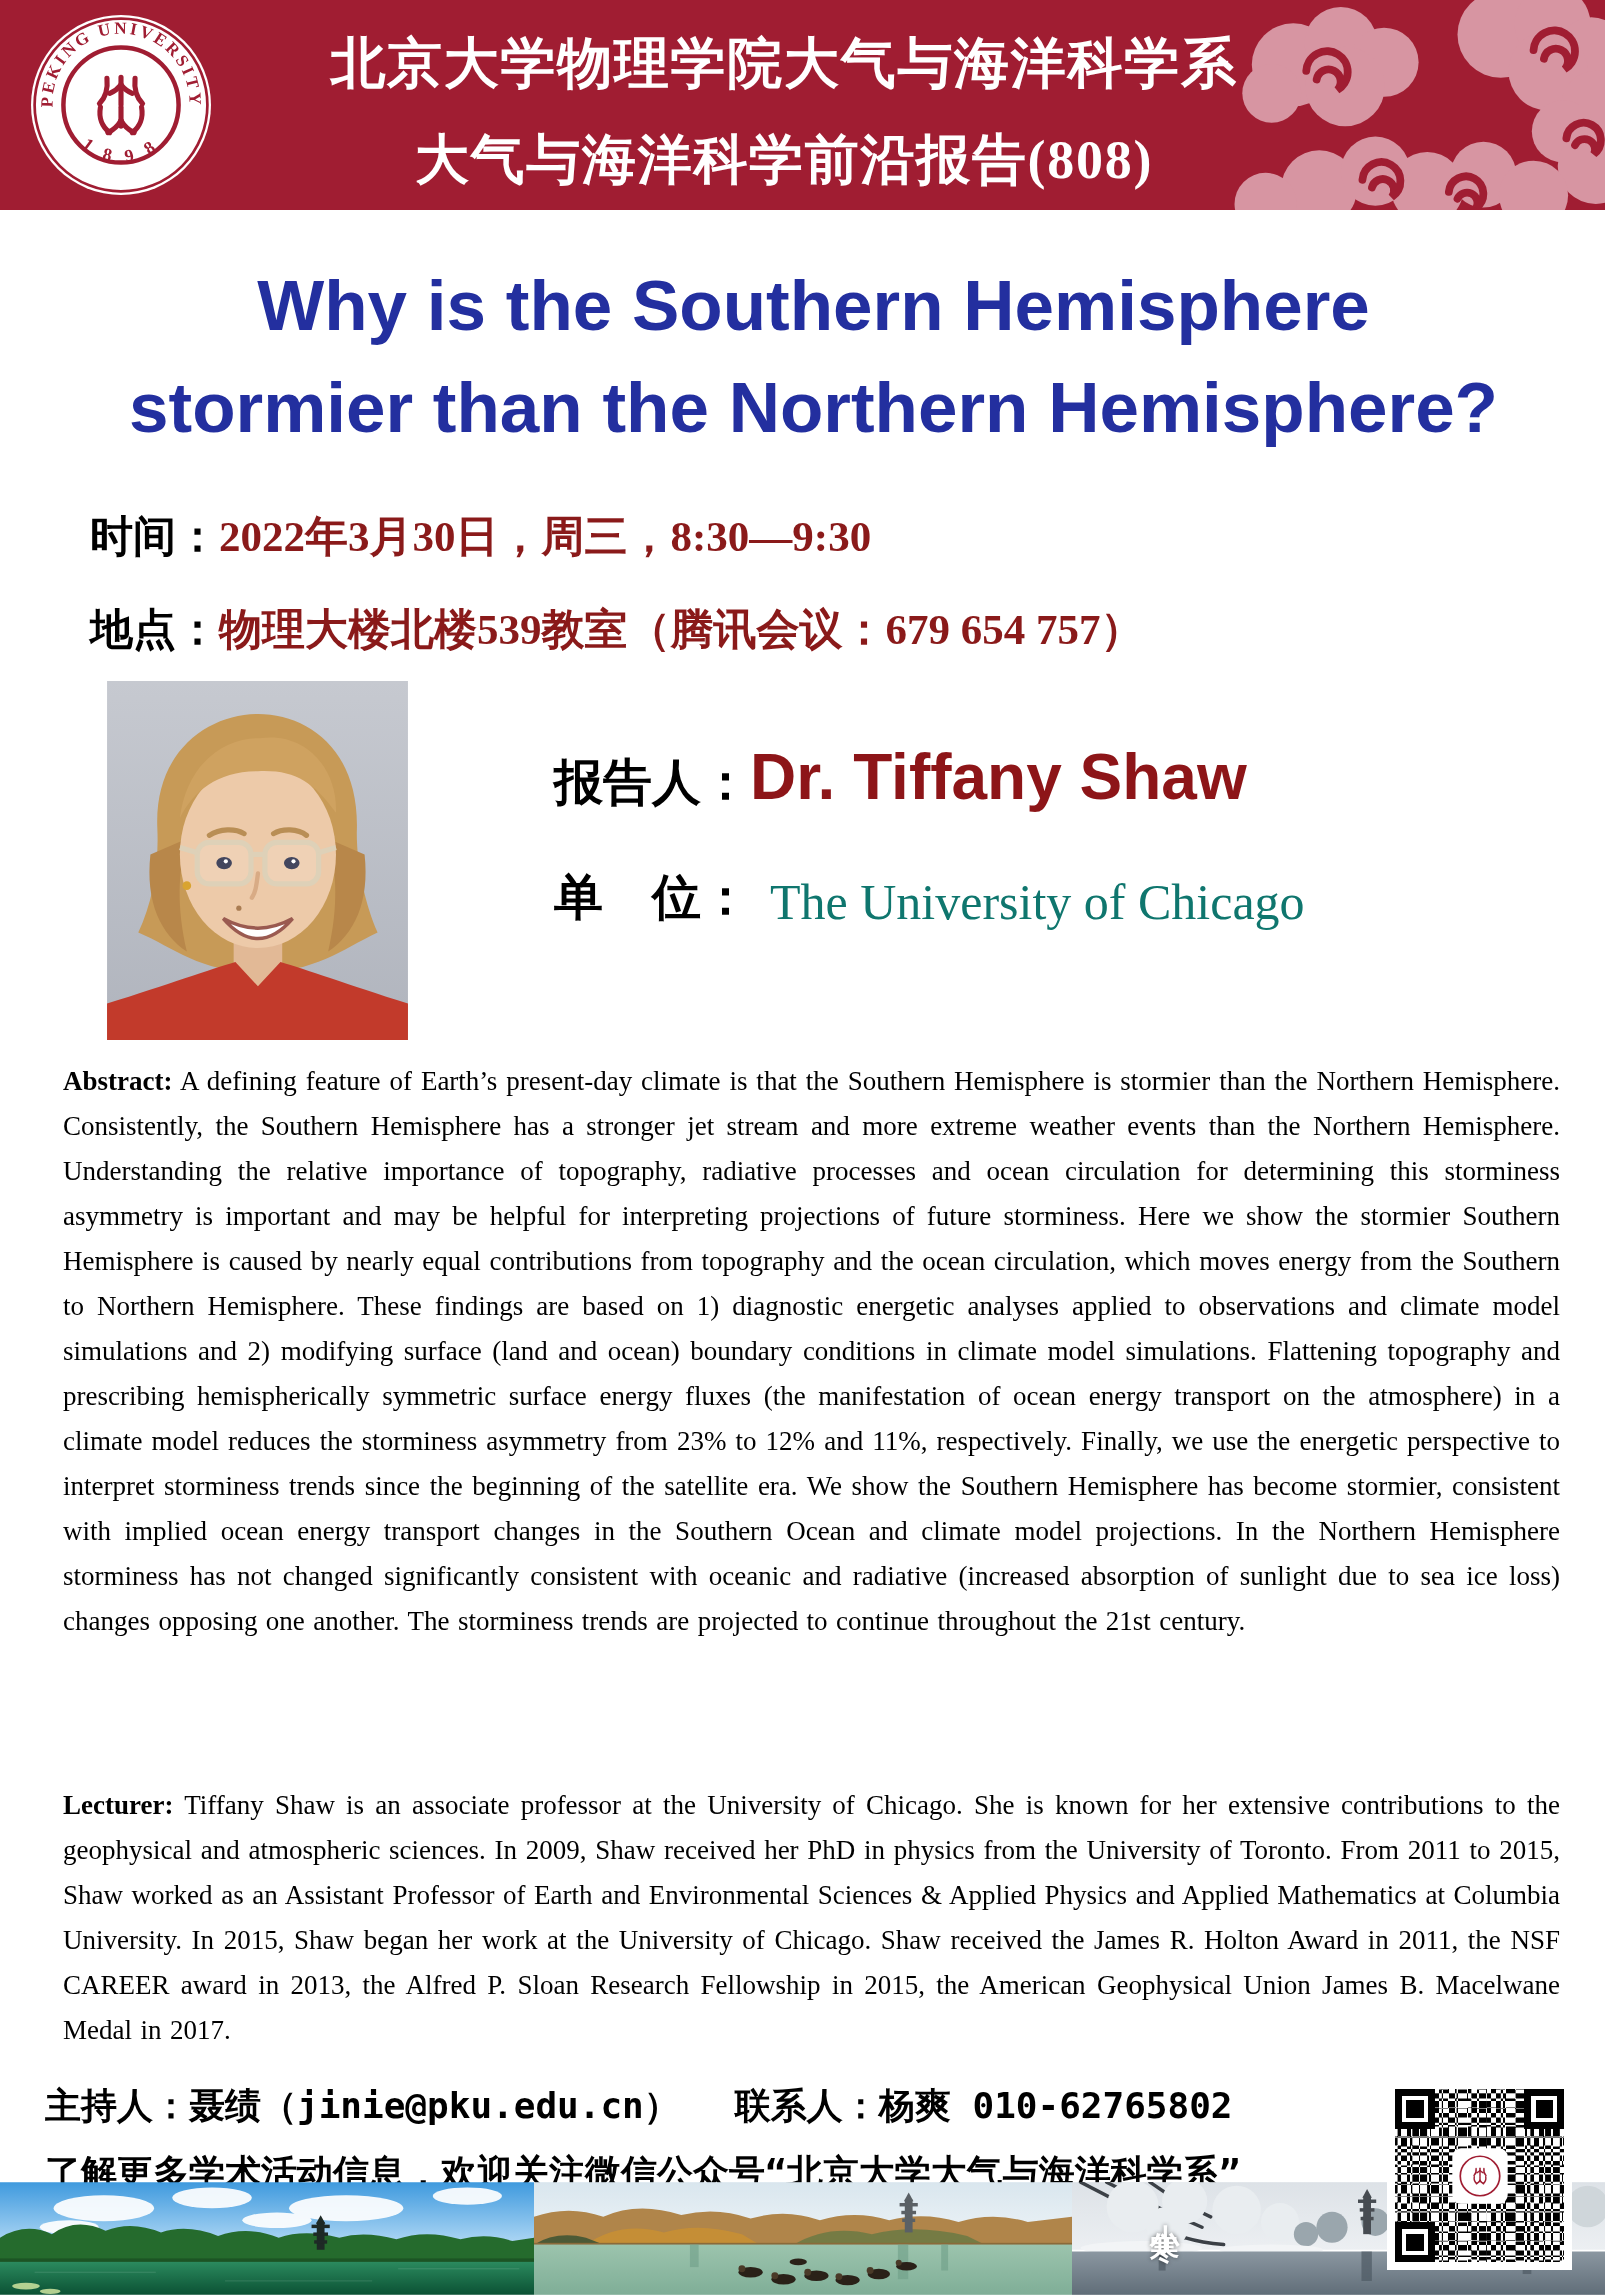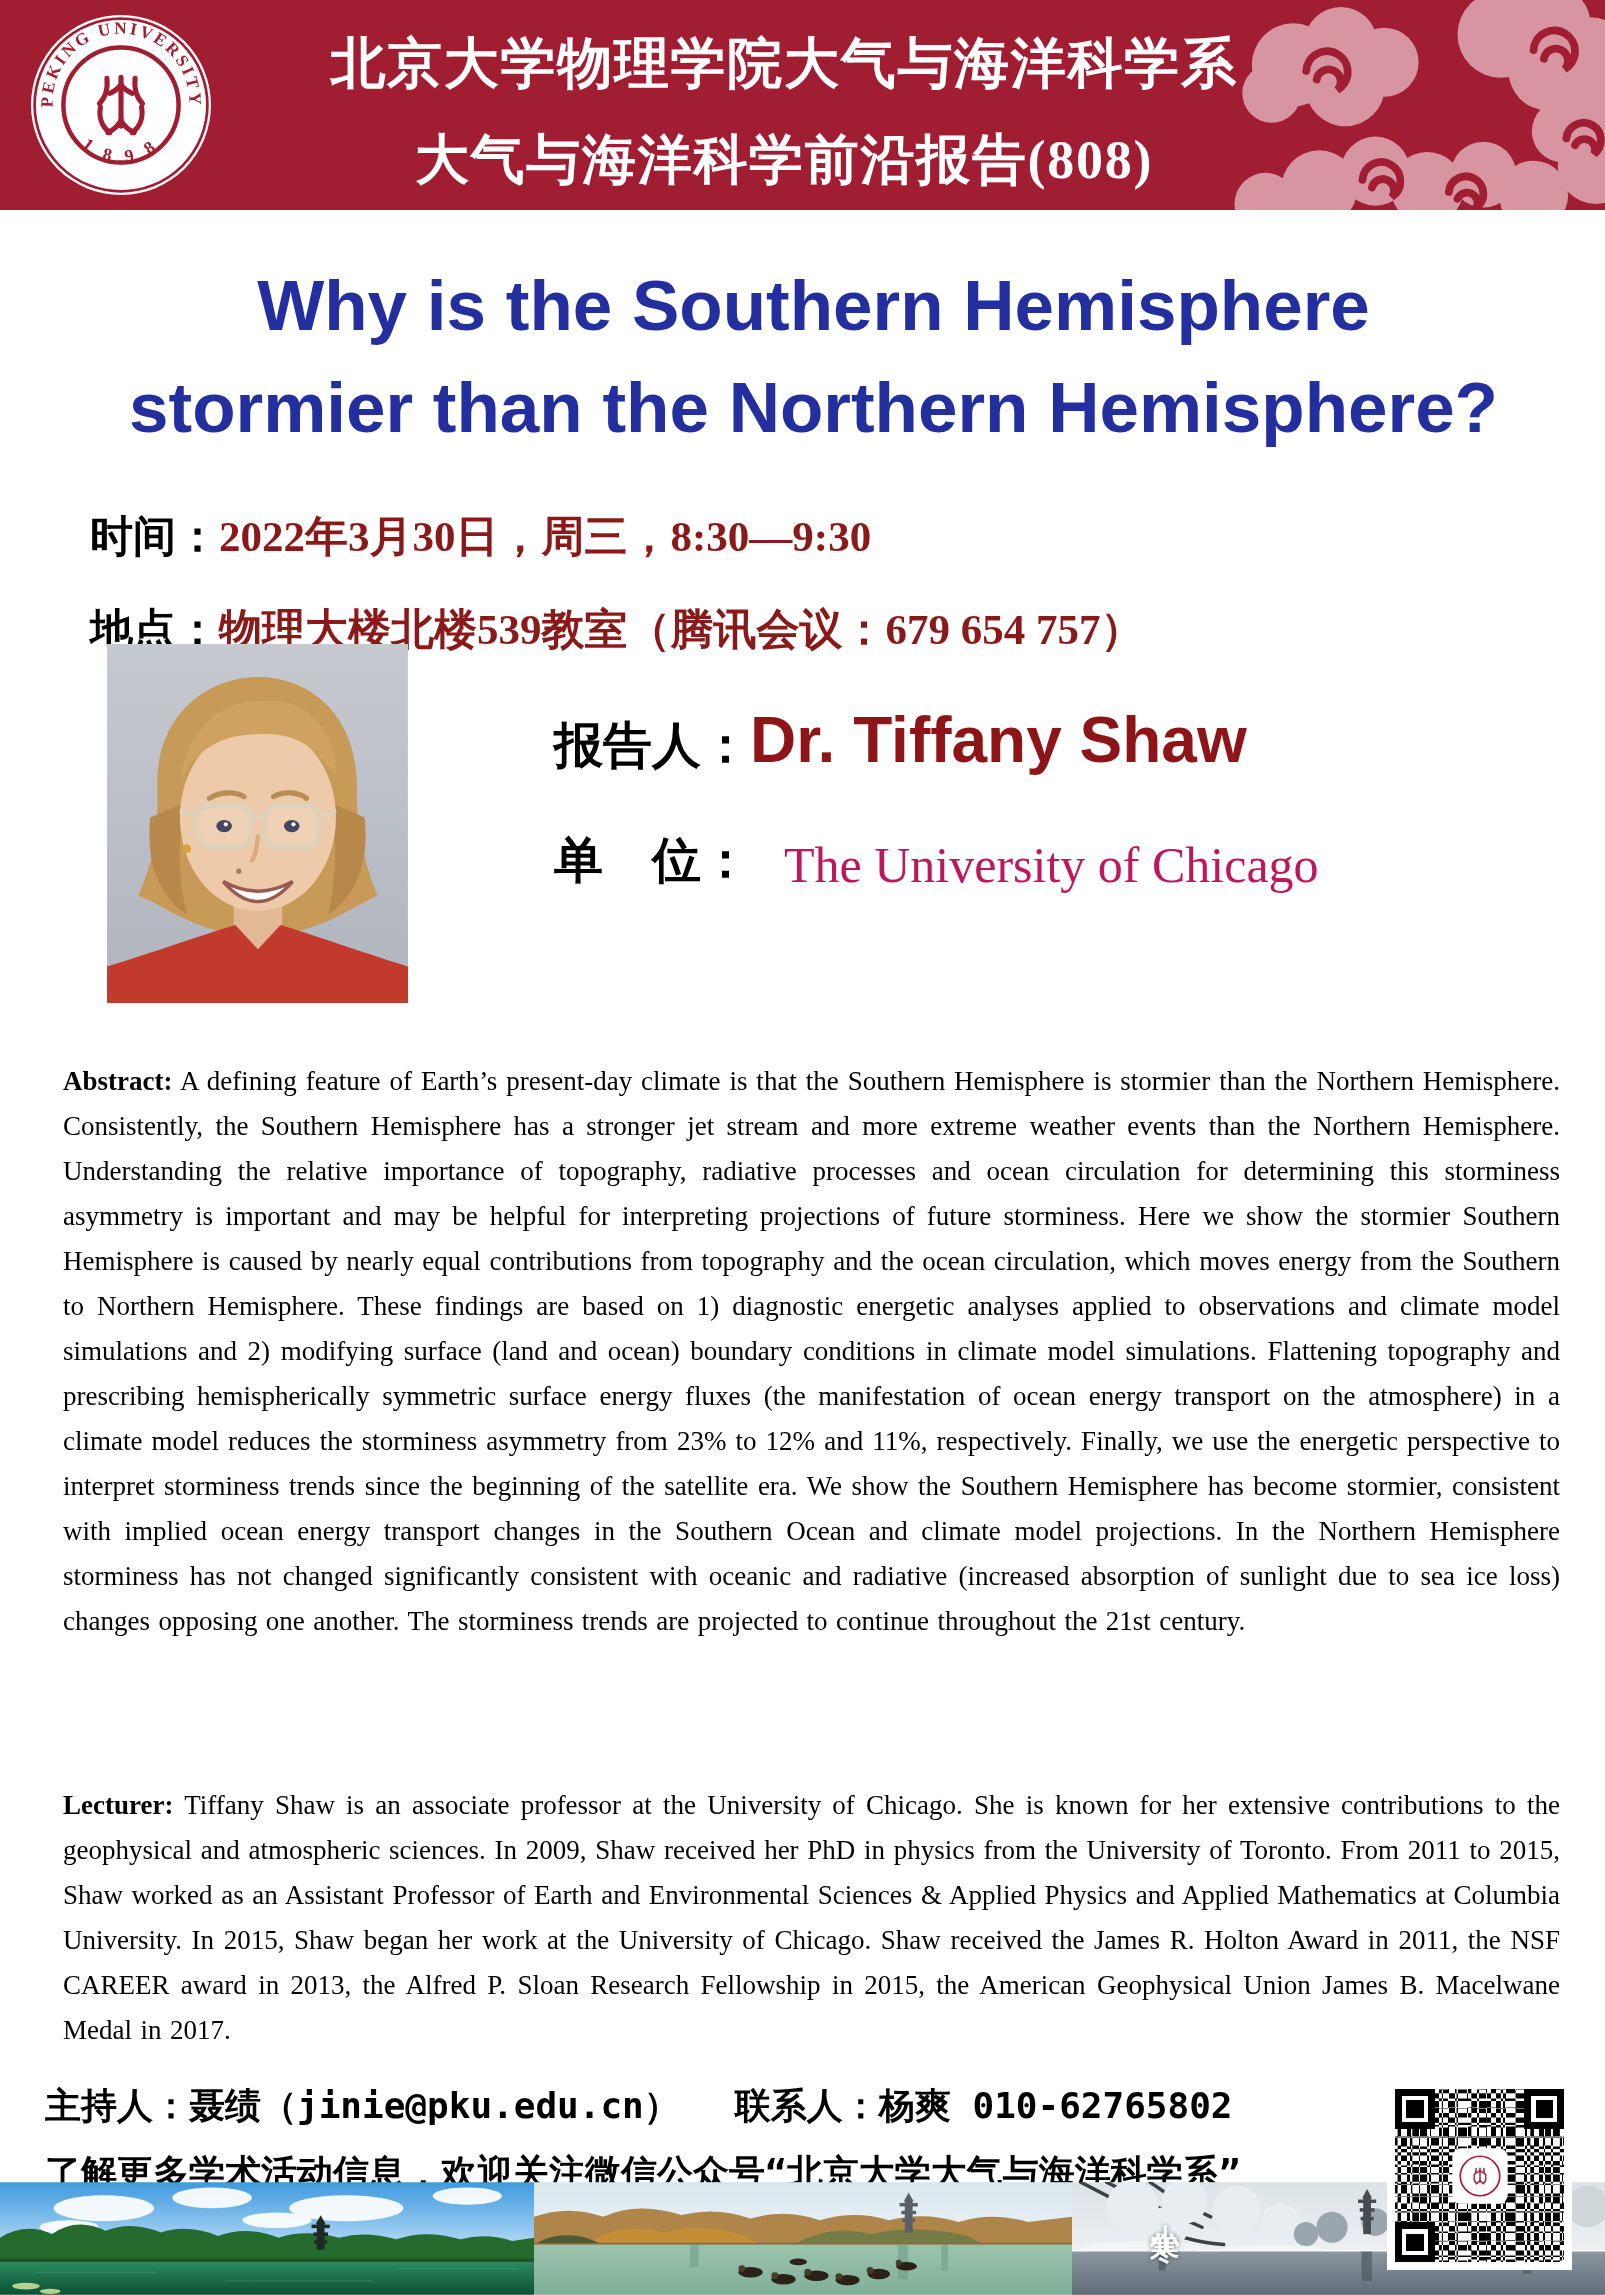--- a/index.html
+++ b/index.html
@@ -22,27 +22,27 @@
          font-size:71px;line-height:102px;font-weight:bold;color:#232f9f;letter-spacing:0px;}
 
   
   .info{position:absolute;left:82px;top:501px;}
   .info p{margin:8px;line-height:55px;white-space:nowrap;}
   .info p + p{margin-top:28px;}
   .info .lbl{font-size:43px;font-weight:bold;color:#000;}
   .info .val{font-family:"Liberation Serif",serif;font-size:43px;font-weight:bold;color:#8a1a1a;}
 
   
-  .speaker{position:absolute;left:0;top:639px;width:1605px;height:390px;}
+  .speaker{position:absolute;left:0;top:676px;width:1605px;height:390px;}
   .portrait{position:absolute;left:107px;top:5.2px;width:301px;height:359px;}
   .sp-row1{position:absolute;left:554px;top:64px;display:flex;align-items:baseline;white-space:nowrap;}
   .sp-row2{position:absolute;left:554px;top:189px;display:flex;align-items:flex-end;white-space:nowrap;}
   .sp-label{font-size:49px;font-weight:bold;color:#000;}
   .sp-name{font-size:64px;font-weight:bold;color:#8d1518;}
-  .sp-affil{margin-left:34px;font-family:"Liberation Serif",serif;font-size:50px;color:#be185d;}
+  .sp-affil{margin-left:20px;font-family:"Liberation Serif",serif;font-size:50px;color:#0f766e;}
 
   
   .para{position:absolute;left:63px;right:45px;margin:0;text-align:justify;
         font-family:"Liberation Serif",serif;font-size:27px;line-height:45px;color:#000;
         word-spacing:1.7px;}
   .para b{font-weight:bold;}
   .para-abstract{top:1059px;}
   .para-lecturer{top:1783px;}
 
   

